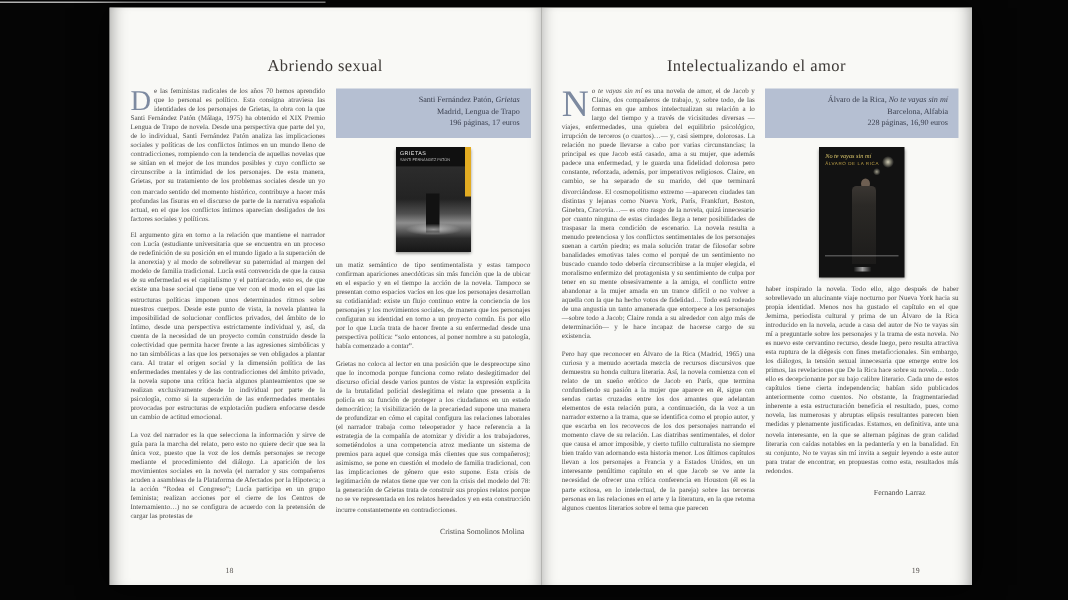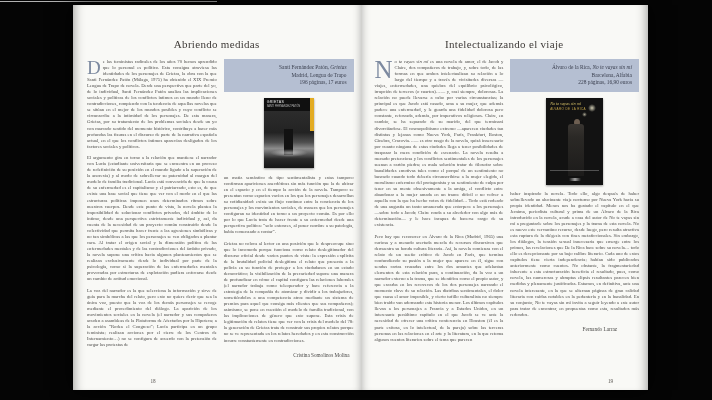--- a/index.html
+++ b/index.html
@@ -48,21 +48,21 @@
 </style>
 </head>
 <body>
 
 <div class="stage">
   <div class="top-line"></div>
 
   <div class="spread">
 
     <section class="page left">
-      <h1 class="page-title">Abriendo medidas</h1>
+      <h1 class="page-title">Abriendo sexual</h1>
       <div class="content">
         <div class="col">
           <p><span class="dropcap">D</span><span>e las feministas radicales de los años 70 hemos aprendido que lo personal es político. Esta consigna atraviesa las identidades de los personajes de Grietas, la obra con la que Santi Fernández Patón (Málaga, 1975) ha obtenido el XIX Premio Lengua de Trapo de novela. Desde una perspectiva que parte del yo, de lo individual, Santi Fernández Patón analiza las implicaciones sociales y políticas de los conflictos íntimos en un mundo lleno de contradicciones, rompiendo con la tendencia de aquellas novelas que se sitúan en el mejor de los mundos posibles y cuyo conflicto se circunscribe a la intimidad de los personajes. De esta manera, Grietas, por su tratamiento de los problemas sociales desde un yo con marcado sentido del momento histórico, contribuye a hacer más profundas las fisuras en el discurso de parte de la narrativa española actual, en el que los conflictos íntimos aparecían desligados de los factores sociales y políticos.</span></p>
           <p>El argumento gira en torno a la relación que mantiene el narrador con Lucía (estudiante universitaria que se encuentra en un proceso de redefinición de su posición en el mundo ligado a la superación de la anorexia) y al modo de sobrellevar su paternidad al margen del modelo de familia tradicional. Lucía está convencida de que la causa de su enfermedad es el capitalismo y el patriarcado, esto es, de que existe una base social que tiene que ver con el modo en el que las estructuras políticas imponen unos determinados ritmos sobre nuestros cuerpos. Desde este punto de vista, la novela plantea la imposibilidad de solucionar conflictos privados, del ámbito de lo íntimo, desde una perspectiva estrictamente individual y, así, da cuenta de la necesidad de un proyecto común construido desde la colectividad que permita hacer frente a las agresiones simbólicas y no tan simbólicas a las que los personajes se ven obligados a plantar cara. Al tratar el origen social y la dimensión política de las enfermedades mentales y de las contradicciones del ámbito privado, la novela supone una crítica hacia algunos planteamientos que se realizan exclusivamente desde lo individual por parte de la psicología, como si la superación de las enfermedades mentales provocadas por estructuras de explotación pudiera enfocarse desde un cambio de actitud emocional.</p>
           <p>La voz del narrador es la que selecciona la información y sirve de guía para la marcha del relato, pero esto no quiere decir que sea la única voz, puesto que la voz de los demás personajes se recoge mediante el procedimiento del diálogo. La aparición de los movimientos sociales en la novela (el narrador y sus compañeros acuden a asambleas de la Plataforma de Afectados por la Hipoteca; a la acción “Rodea el Congreso”; Lucía participa en un grupo feminista; realizan acciones por el cierre de los Centros de Internamiento…) no se configura de acuerdo con la pretensión de cargar las protestas de</p>
         </div>
         <div class="col">
           <div class="infobox">
             <div><span>Santi Fernández Patón,</span> <span class="it">Grietas</span></div>
             <div>Madrid, Lengua de Trapo</div>
@@ -80,21 +80,21 @@
           </div>
           <p>un matiz semántico de tipo sentimentalista y estas tampoco confirman apariciones anecdóticas sin más función que la de ubicar en el espacio y en el tiempo la acción de la novela. Tampoco se presentan como espacios vacíos en los que los personajes desarrollan su cotidianidad: existe un flujo continuo entre la conciencia de los personajes y los movimientos sociales, de manera que los personajes configuran su identidad en torno a un proyecto común. Es por ello por lo que Lucía trata de hacer frente a su enfermedad desde una perspectiva política: “solo entonces, al poner nombre a su patología, había comenzado a contar”.</p>
           <p>Grietas no coloca al lector en una posición que le despreocupe sino que lo incomoda porque funciona como relato deslegitimador del discurso oficial desde varios puntos de vista: la expresión explícita de la brutalidad policial deslegitima el relato que presenta a la policía en su función de proteger a los ciudadanos en un estado democrático; la visibilización de la precariedad supone una manera de profundizar en cómo el capital configura las relaciones laborales (el narrador trabaja como teleoperador y hace referencia a la estrategia de la compañía de atomizar y dividir a los trabajadores, sometiéndolos a una competencia atroz mediante un sistema de premios para aquel que consiga más clientes que sus compañeros); asimismo, se pone en cuestión el modelo de familia tradicional, con las implicaciones de género que esto supone. Esta crisis de legitimación de relatos tiene que ver con la crisis del modelo del 78: la generación de Grietas trata de construir sus propios relatos porque no se ve representada en los relatos heredados y en esta construcción incurre constantemente en contradicciones.</p>
           <div class="signature">Cristina Somolinos Molina</div>
         </div>
       </div>
       <div class="folio">18</div>
     </section>
 
     <section class="page right">
-      <h1 class="page-title">Intelectualizando el viaje</h1>
+      <h1 class="page-title">Intelectualizando el amor</h1>
       <div class="content">
         <div class="col">
           <p><span class="dropcap big">N</span><span class="it">o te vayas sin mí</span><span> es una novela de amor, el de Jacob y Claire, dos compañeros de trabajo, y, sobre todo, de las formas en que ambos intelectualizan su relación a lo largo del tiempo y a través de vicisitudes diversas —viajes, enfermedades, una quiebra del equilibrio psicológico, irrupción de terceros (o cuartos)…— y, casi siempre, dolorosas. La relación no puede llevarse a cabo por varias circunstancias; la principal es que Jacob está casado, ama a su mujer, que además padece una enfermedad, y le guarda una fidelidad dolorosa pero constante, reforzada, además, por imperativos religiosos. Claire, en cambio, se ha separado de su marido, del que terminará divorciándose. El cosmopolitismo extremo —aparecen ciudades tan distintas y lejanas como Nueva York, París, Frankfurt, Boston, Ginebra, Cracovia…— es otro rasgo de la novela, quizá innecesario por cuanto ninguna de estas ciudades llega a tener posibilidades de traspasar la mera condición de escenario. La novela resulta a menudo pretenciosa y los conflictos sentimentales de los personajes suenan a cartón piedra; es mala solución tratar de filosofar sobre banalidades emotivas tales como el porqué de un sentimiento no buscado cuando todo debería circunscribirse a la mujer elegida, el moralismo enfermizo del protagonista y su sentimiento de culpa por tener en su mente obsesivamente a la amiga, el conflicto entre abandonar a la mujer amada en un trance difícil o no volver a aquella con la que ha hecho votos de fidelidad… Todo está rodeado de una angustia un tanto amanerada que entorpece a los personajes —sobre todo a Jacob; Claire ronda a su alrededor con algo más de determinación— y le hace incapaz de hacerse cargo de su existencia.</span></p>
           <p>Pero hay que reconocer en Álvaro de la Rica (Madrid, 1965) una curiosa y a menudo acertada mezcla de recursos discursivos que demuestra su honda cultura literaria. Así, la novela comienza con el relato de un sueño erótico de Jacob en París, que termina confundiendo su pasión a la mujer que aparece en él, sigue con sendas cartas cruzadas entre los dos amantes que adelantan elementos de esta relación pura, a continuación, da la voz a un narrador externo a la trama, que se identifica como el propio autor, y que escarba en los recovecos de los dos personajes narrando el momento clave de su relación. Las diatribas sentimentales, el dolor que causa el amor imposible, y cierto tufillo culturalista no siempre bien traído van adornando esta historia menor. Los últimos capítulos llevan a los personajes a Francia y a Estados Unidos, en un interesante penúltimo capítulo en el que Jacob se ve ante la necesidad de ofrecer una crítica conferencia en Houston (él es la parte exitosa, en lo intelectual, de la pareja) sobre las terceras personas en las relaciones en el arte y la literatura, en la que retoma algunos cuentos literarios sobre el tema que parecen</p>
         </div>
         <div class="col">
           <div class="infobox">
             <div><span>Álvaro de la Rica,</span> <span class="it">No te vayas sin mí</span></div>
             <div>Barcelona, Alfabia</div>
             <div>228 páginas, 16,90 euros</div>

